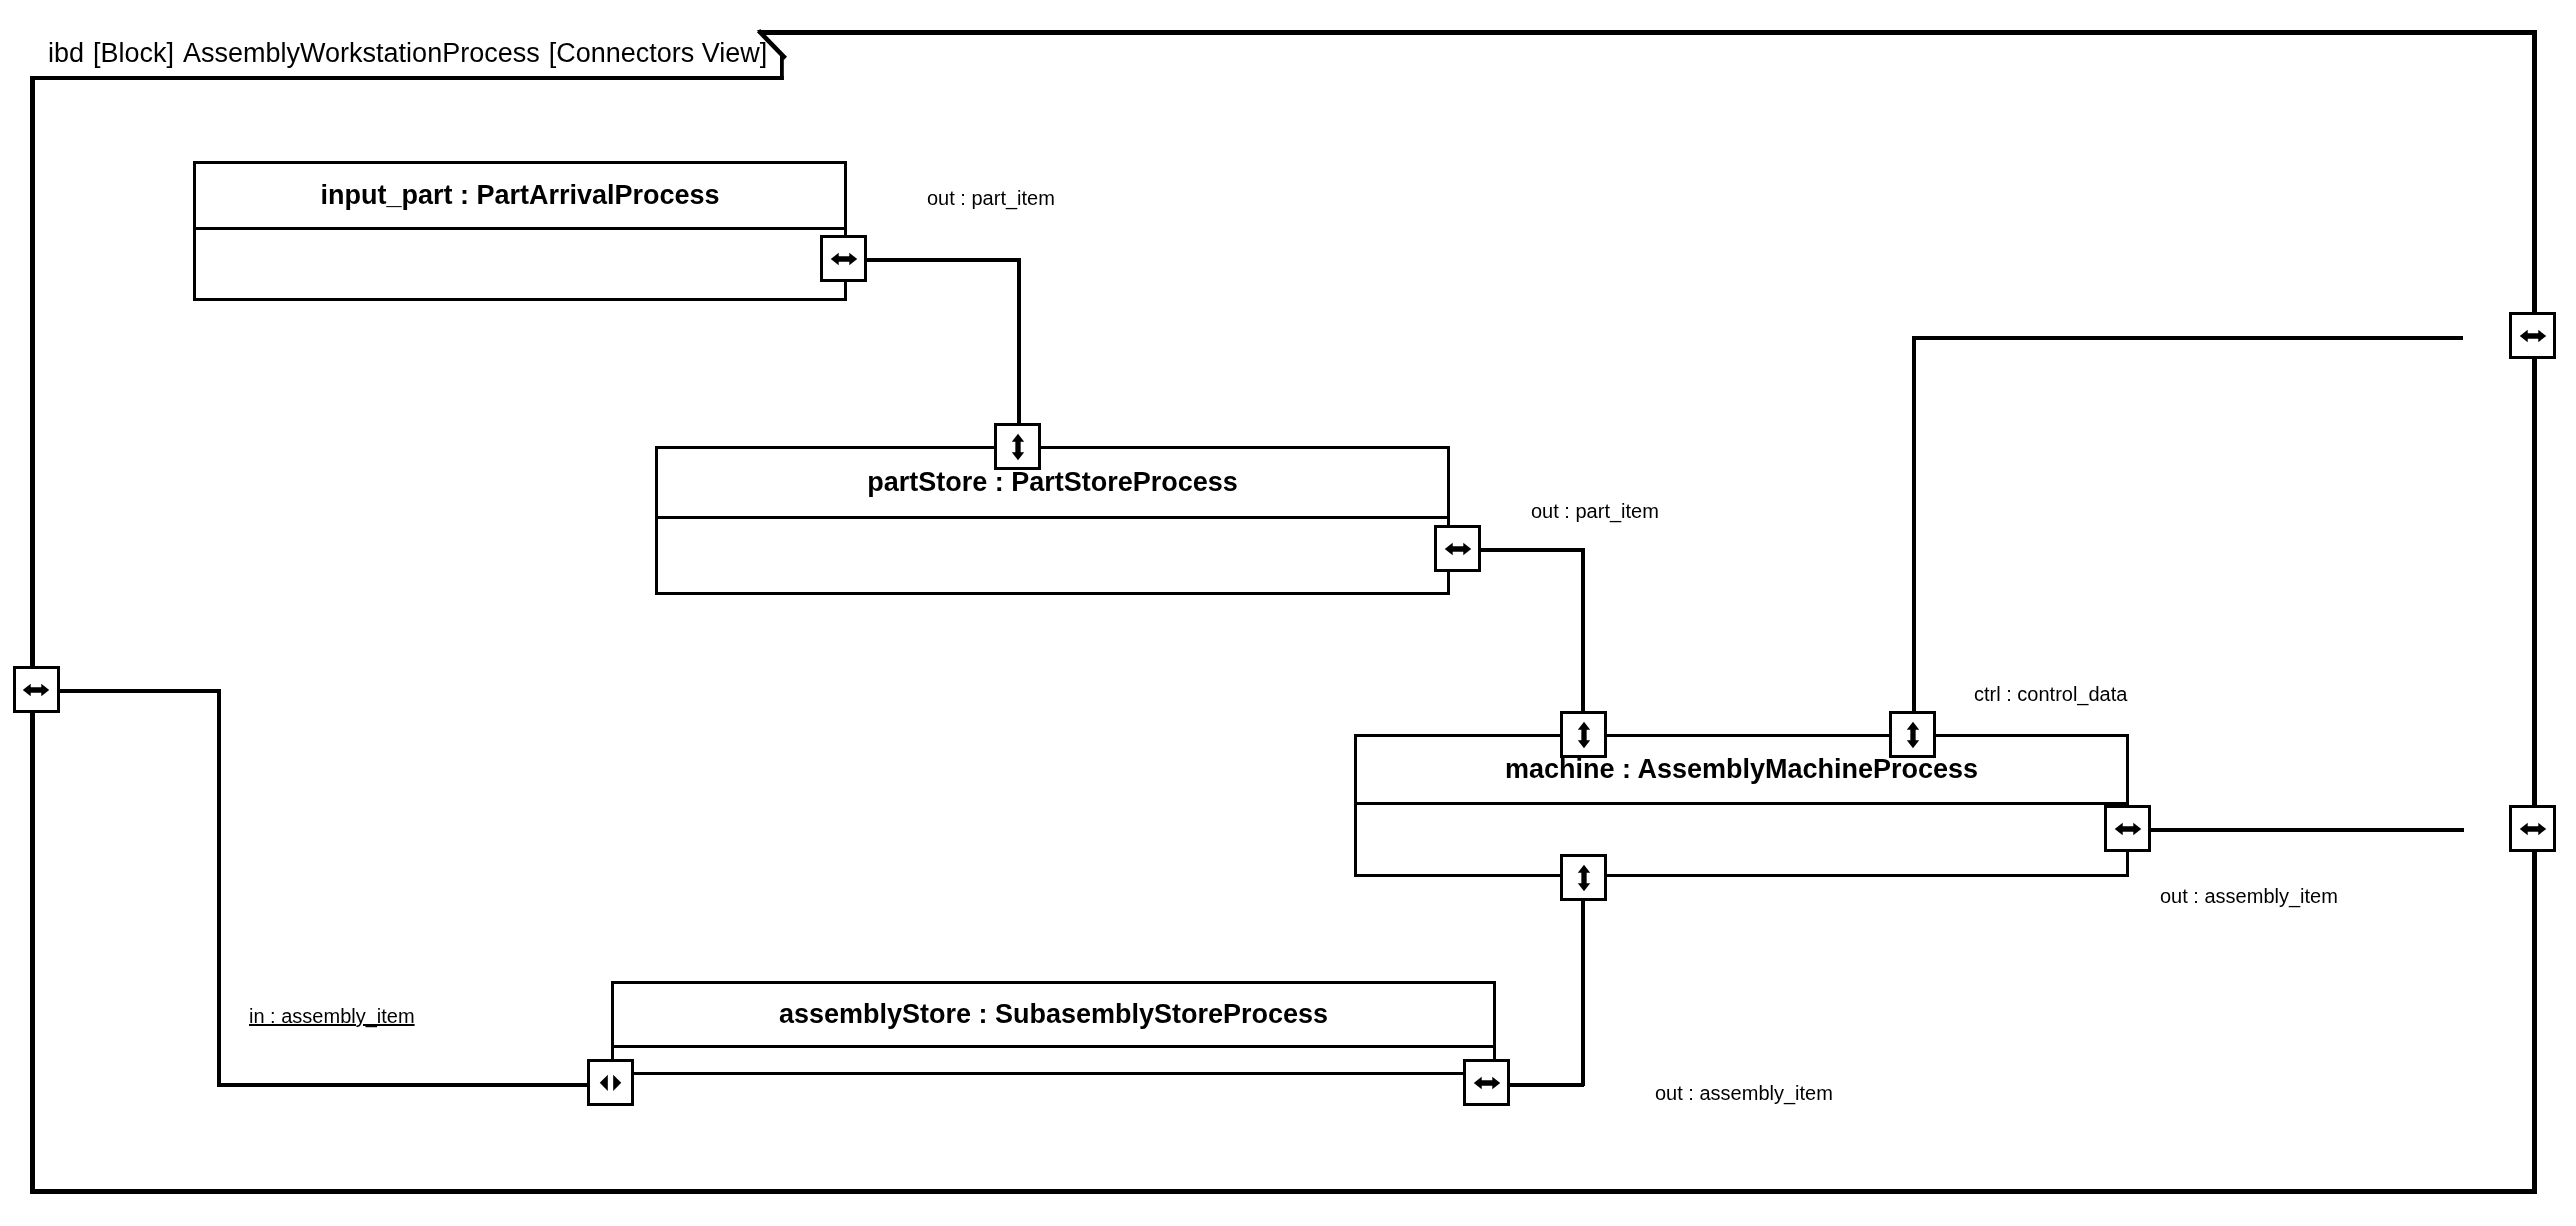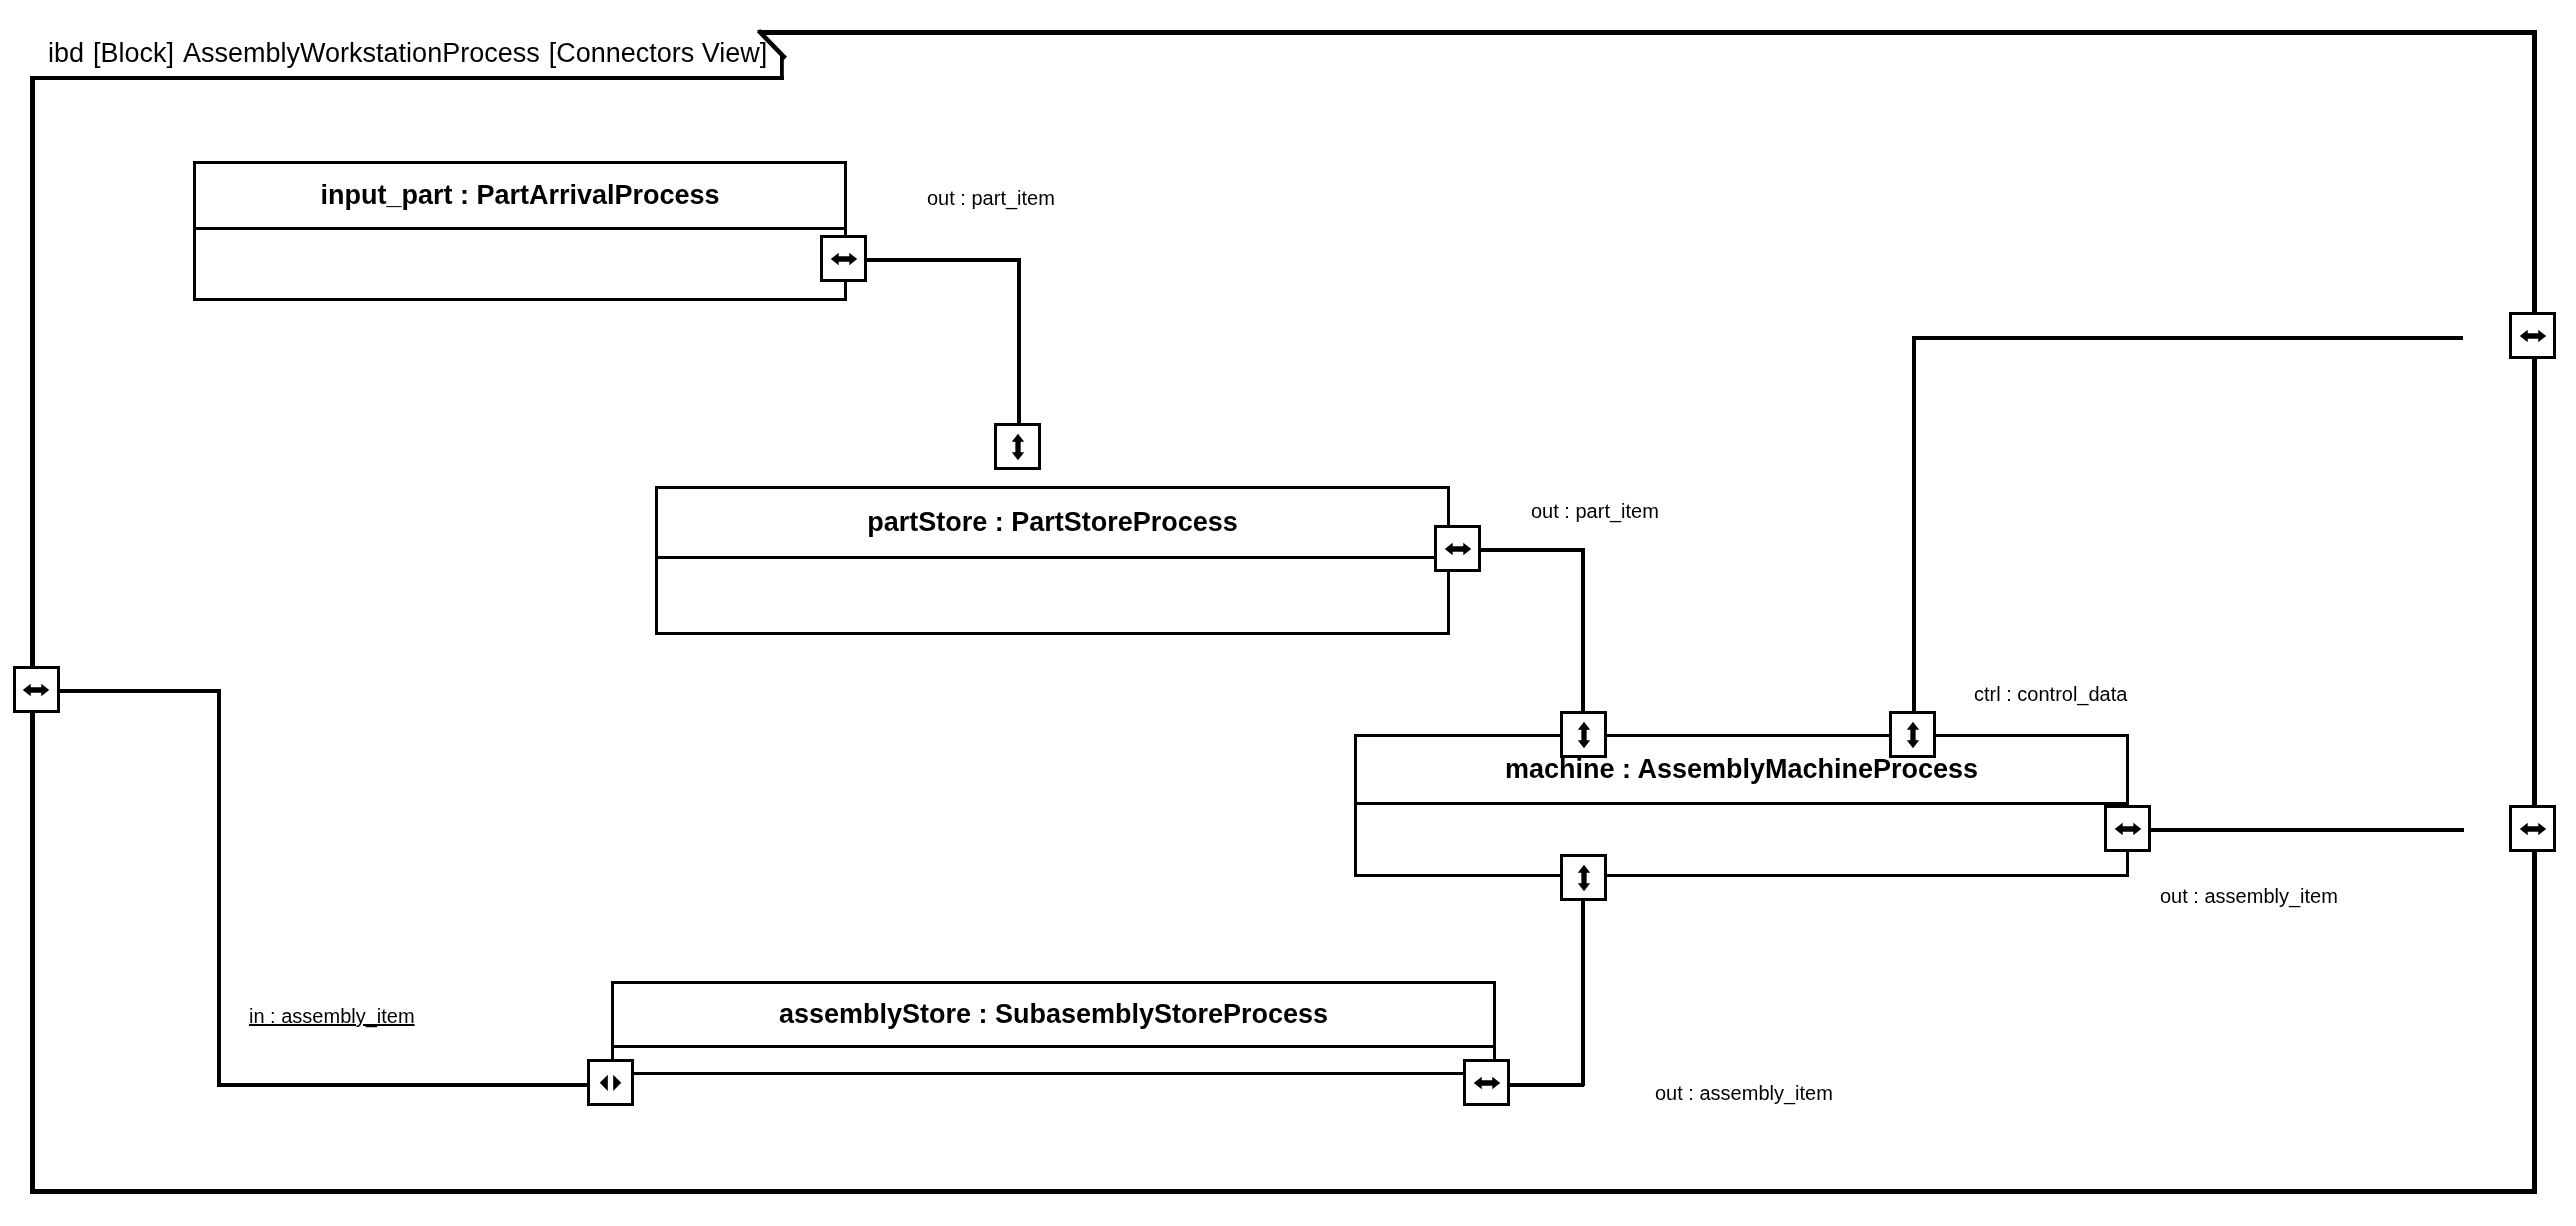--- a/index.html
+++ b/index.html
@@ -125,21 +125,21 @@
   <div class="block-title" style="height:66px;">input_part : PartArrivalProcess</div>
   <div class="block-body"></div>
 </div>
 <div class="port" style="left:820px;top:235px;width:47px;height:47px;">
   <svg width="30" height="18" viewBox="0 0 34 20">
     <path d="M2 10 L11 3 L11 7 L23 7 L23 3 L32 10 L23 17 L23 13 L11 13 L11 17 Z" fill="#000"></path>
   </svg>
 </div>
 <div class="conn-label" style="left:927px;top:188px;">out : part_item</div>
 
-<div class="block" style="left:655px;top:446px;width:795px;height:149px;margin-top:40px;">
+<div class="block" style="left:655px;top:446px;width:795px;height:149px;">
   <div class="block-title" style="height:70px;">partStore : PartStoreProcess</div>
   <div class="block-body"></div>
 </div>
 <div class="port" style="left:994px;top:423px;width:47px;height:47px;">
   <svg width="18" height="30" viewBox="0 0 20 34">
     <path d="M10 2 L17 11 L13 11 L13 23 L17 23 L10 32 L3 23 L7 23 L7 11 L3 11 Z" fill="#000"></path>
   </svg>
 </div>
 <div class="port" style="left:1434px;top:525px;width:47px;height:47px;">
   <svg width="30" height="18" viewBox="0 0 34 20">

